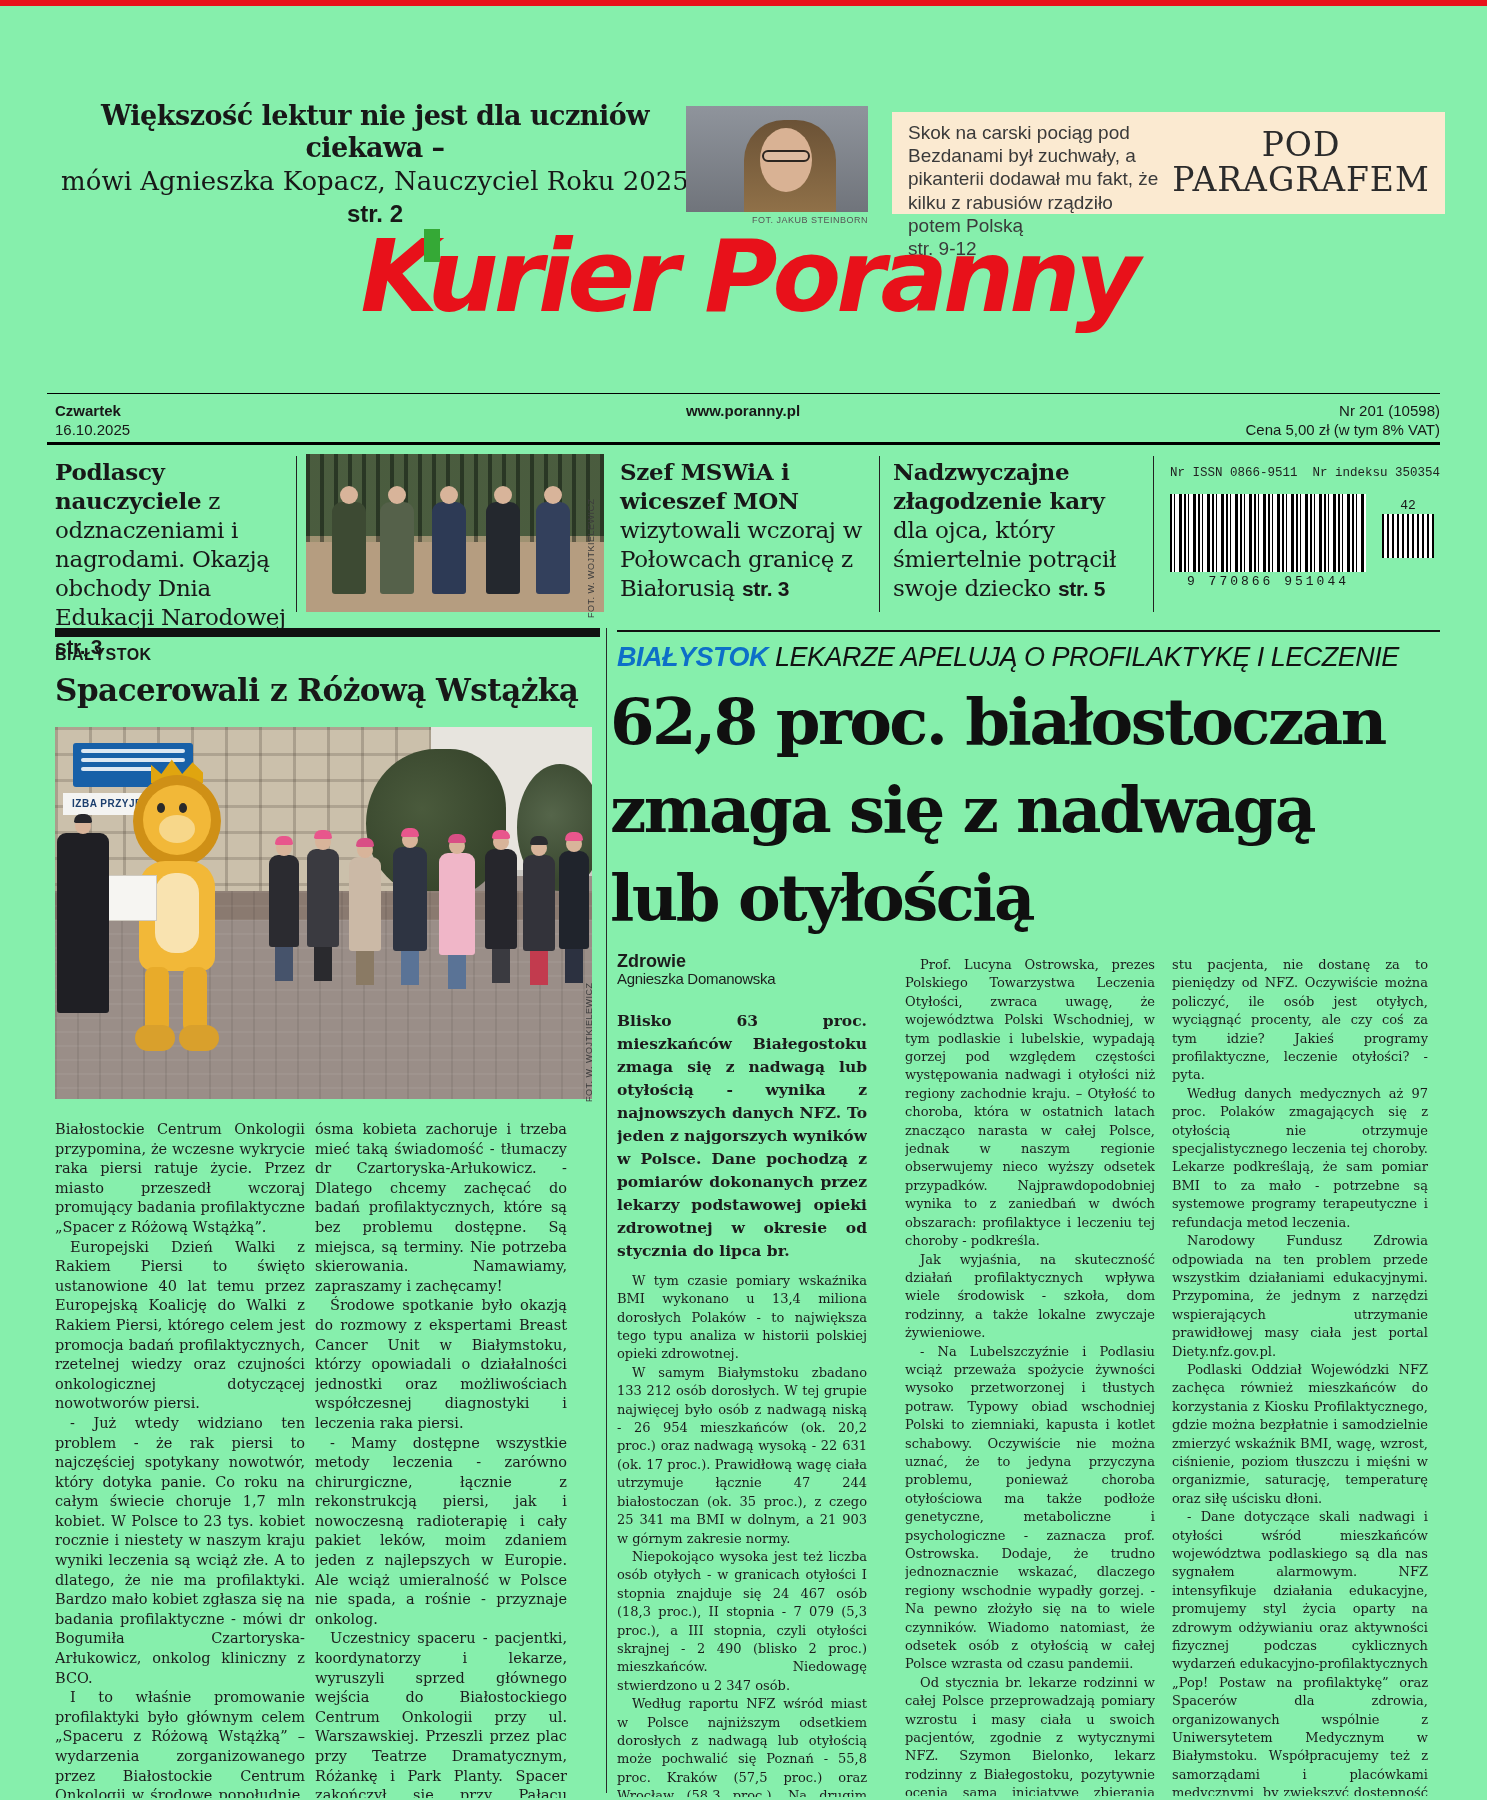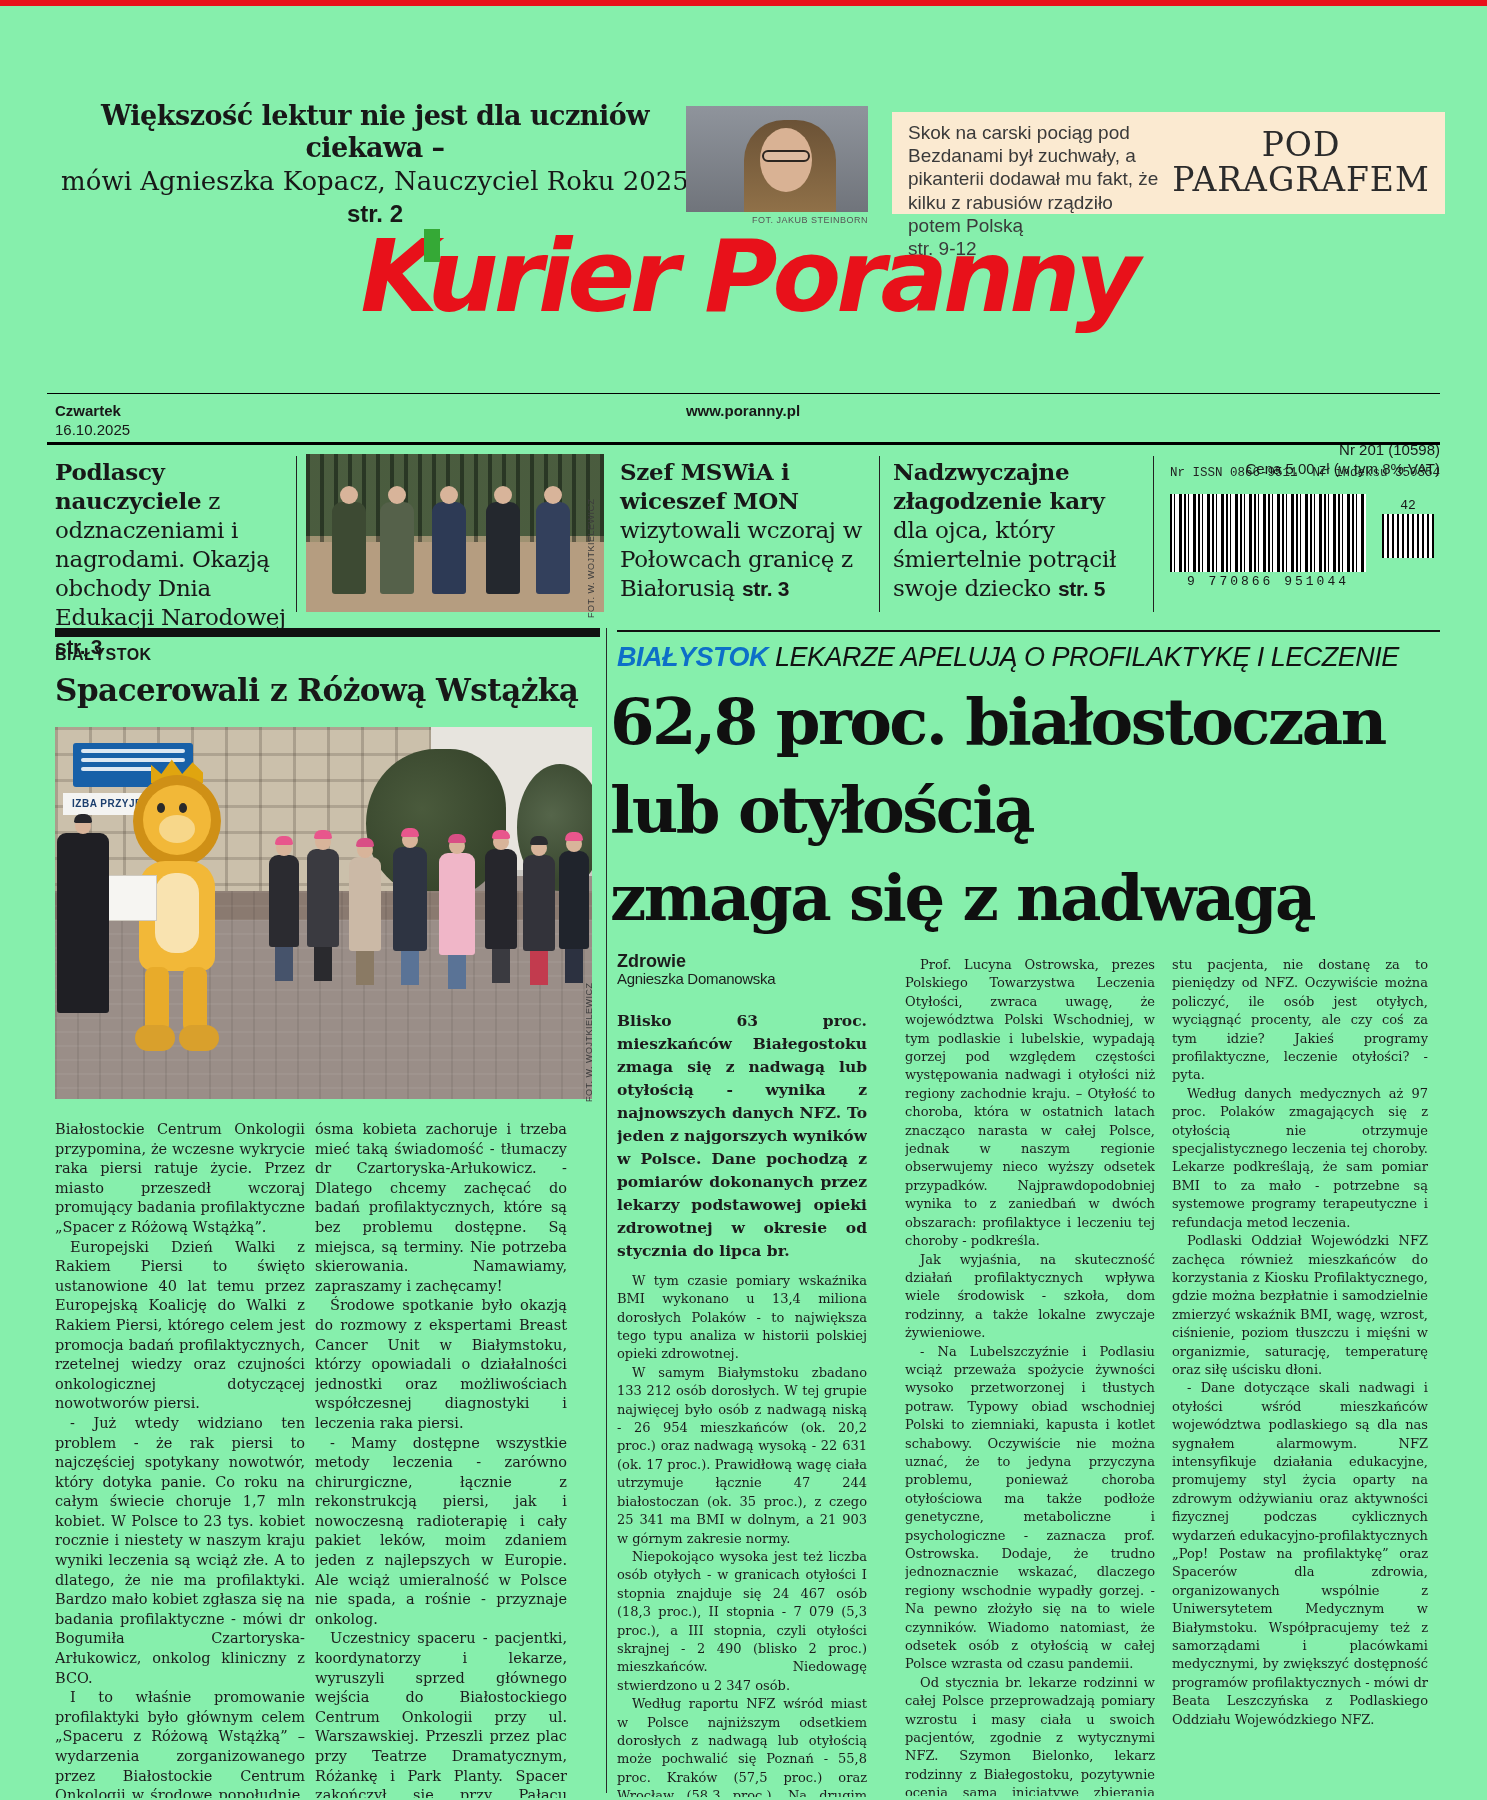--- a/index.html
+++ b/index.html
@@ -37,21 +37,21 @@
             text-align:center;line-height:1.05;font-style:italic;}
   .green-dot{left:424px;top:229px;width:16px;height:33px;background:var(--green);}
 
   .rule-thin{background:#000;height:1px;}
   .rule-thick{background:#000;height:3px;}
 
   .dateline{top:402px;font-size:15px;line-height:1.25;}
   .dl-left{left:55px;}
   .dl-left .b{font-weight:bold;}
   .dl-center{left:743px;transform:translateX(-50%);font-weight:bold;}
-  .dl-right{right:47px;text-align:right;margin-top:39px;}
+  .dl-right{right:47px;text-align:right;}
 
   
   .teaser{font-family:"DejaVu Serif",serif;font-size:23px;line-height:1.26;letter-spacing:-.3px;}
   .teaser .bold{font-weight:bold;}
   .teaser .pg{font-family:"Liberation Sans",sans-serif;font-weight:bold;font-size:21px;}
   .vline{width:1px;background:#222;}
 
   .soldiers{left:306px;top:454px;width:298px;height:158px;overflow:hidden;
             background:linear-gradient(180deg,#45563c 0 52%,#b59d80 52% 100%);}
   .soldiers .fence{position:absolute;left:0;top:0;width:100%;height:56%;
@@ -309,22 +309,22 @@
   </div>
 
   <div class="abs divider-v"></div>
 
   <div class="abs rule-right"></div>
   <div class="abs kicker-right">
     <span class="loc">BIAŁYSTOK</span><span class="rest"> LEKARZE APELUJĄ O PROFILAKTYKĘ I LECZENIE</span>
   </div>
   <div class="abs headline-right">
     <div>62,8 proc. białostoczan</div>
+    <div>zmaga się z nadwagą</div>
     <div>lub otyłością</div>
-    <div>zmaga się z nadwagą</div>
   </div>
 
   <div class="abs col right-body" style="left:617px;top:952px;width:250px;height:845px;">
     <div class="byline-sec">Zdrowie</div>
     <div class="byline-auth">Agnieszka Domanowska</div>
     <p class="lead noind">Blisko 63 proc. mieszkańców Białegostoku zmaga się z nadwagą lub otyłością - wynika z najnowszych danych NFZ. To jeden z najgorszych wyników w Polsce. Dane pochodzą z pomiarów dokonanych przez lekarzy podstawowej opieki zdrowotnej w okresie od stycznia do lipca br.</p>
     <p>W tym czasie pomiary wskaźnika BMI wykonano u 13,4 miliona dorosłych Polaków - to największa tego typu analiza w historii polskiej opieki zdrowotnej.</p>
     <p>W samym Białymstoku zbadano 133 212 osób dorosłych. W tej grupie najwięcej było osób z nadwagą niską - 26 954 mieszkańców (ok. 20,2 proc.) oraz nadwagą wysoką - 22 631 (ok. 17 proc.). Prawidłową wagę ciała utrzymuje łącznie 47 244 białostoczan (ok. 35 proc.), z czego 25 341 ma BMI w dolnym, a 21 903 w górnym zakresie normy.</p>
     <p>Niepokojąco wysoka jest też liczba osób otyłych - w granicach otyłości I stopnia znajduje się 24 467 osób (18,3 proc.), II stopnia - 7 079 (5,3 proc.), a III stopnia, czyli otyłości skrajnej - 2 490 (blisko 2 proc.) mieszkańców. Niedowagę stwierdzono u 2 347 osób.</p>
     <p>Według raportu NFZ wśród miast w Polsce najniższym odsetkiem dorosłych z nadwagą lub otyłością może pochwalić się Poznań - 55,8 proc. Kraków (57,5 proc.) oraz Wrocław (58,3 proc.). Na drugim biegunie są Olsztyn (62,2 proc.), Białystok (62,8 proc.) i Gorzów Wielkopolski (64 proc.). Niechlubny rekord należy do powiatu czarnkowsko-trzcianeckiego (Wielkopolska), gdzie za dużo waży aż 68,4 proc. dorosłych.</p>
@@ -333,17 +333,18 @@
   <div class="abs col right-body" style="left:905px;top:956px;width:250px;height:840px;">
     <p>Prof. Lucyna Ostrowska, prezes Polskiego Towarzystwa Leczenia Otyłości, zwraca uwagę, że województwa Polski Wschodniej, w tym podlaskie i lubelskie, wypadają gorzej pod względem częstości występowania nadwagi i otyłości niż regiony zachodnie kraju. – Otyłość to choroba, która w ostatnich latach znacząco narasta w całej Polsce, jednak w naszym regionie obserwujemy nieco wyższy odsetek przypadków. Najprawdopodobniej wynika to z zaniedbań w dwóch obszarach: profilaktyce i leczeniu tej choroby - podkreśla.</p>
     <p>Jak wyjaśnia, na skuteczność działań profilaktycznych wpływa wiele środowisk - szkoła, dom rodzinny, a także lokalne zwyczaje żywieniowe.</p>
     <p>- Na Lubelszczyźnie i Podlasiu wciąż przeważa spożycie żywności wysoko przetworzonej i tłustych potraw. Typowy obiad wschodniej Polski to ziemniaki, kapusta i kotlet schabowy. Oczywiście nie można uznać, że to jedyna przyczyna problemu, ponieważ choroba otyłościowa ma także podłoże genetyczne, metaboliczne i psychologiczne - zaznacza prof. Ostrowska. Dodaje, że trudno jednoznacznie wskazać, dlaczego regiony wschodnie wypadły gorzej. - Na pewno złożyło się na to wiele czynników. Wiadomo natomiast, że odsetek osób z otyłością w całej Polsce wzrasta od czasu pandemii.</p>
     <p>Od stycznia br. lekarze rodzinni w całej Polsce przeprowadzają pomiary wzrostu i masy ciała u swoich pacjentów, zgodnie z wytycznymi NFZ. Szymon Bielonko, lekarz rodzinny z Białegostoku, pozytywnie ocenia samą inicjatywę zbierania danych, ale wskazuje na istotny problem. - Dużo papierologii i jak nie wpiszę do systemu wagi i wzro-</p>
   </div>
 
   <div class="abs col right-body" style="left:1172px;top:956px;width:256px;height:840px;">
     <p class="noind">stu pacjenta, nie dostanę za to pieniędzy od NFZ. Oczywiście można policzyć, ile osób jest otyłych, wyciągnąć procenty, ale czy coś za tym idzie? Jakieś programy profilaktyczne, leczenie otyłości? - pyta.</p>
     <p>Według danych medycznych aż 97 proc. Polaków zmagających się z otyłością nie otrzymuje specjalistycznego leczenia tej choroby. Lekarze podkreślają, że sam pomiar BMI to za mało - potrzebne są systemowe programy terapeutyczne i refundacja metod leczenia.</p>
+    <p>Narodowy Fundusz Zdrowia odpowiada na ten problem przede wszystkim działaniami edukacyjnymi. Przypomina, że jednym z narzędzi wspierających utrzymanie prawidłowej masy ciała jest portal Diety.nfz.gov.pl.</p>
     <p>Podlaski Oddział Wojewódzki NFZ zachęca również mieszkańców do korzystania z Kiosku Profilaktycznego, gdzie można bezpłatnie i samodzielnie zmierzyć wskaźnik BMI, wagę, wzrost, ciśnienie, poziom tłuszczu i mięśni w organizmie, saturację, temperaturę oraz siłę uścisku dłoni.</p>
     <p>- Dane dotyczące skali nadwagi i otyłości wśród mieszkańców województwa podlaskiego są dla nas sygnałem alarmowym. NFZ intensyfikuje działania edukacyjne, promujemy styl życia oparty na zdrowym odżywianiu oraz aktywności fizycznej podczas cyklicznych wydarzeń edukacyjno-profilaktycznych „Pop! Postaw na profilaktykę” oraz Spacerów dla zdrowia, organizowanych wspólnie z Uniwersytetem Medycznym w Białymstoku. Współpracujemy też z samorządami i placówkami medycznymi, by zwiększyć dostępność programów profilaktycznych - mówi dr Beata Leszczyńska z Podlaskiego Oddziału Wojewódzkiego NFZ.</p>
   </div>
 
 </div>
 
 </body></html>

